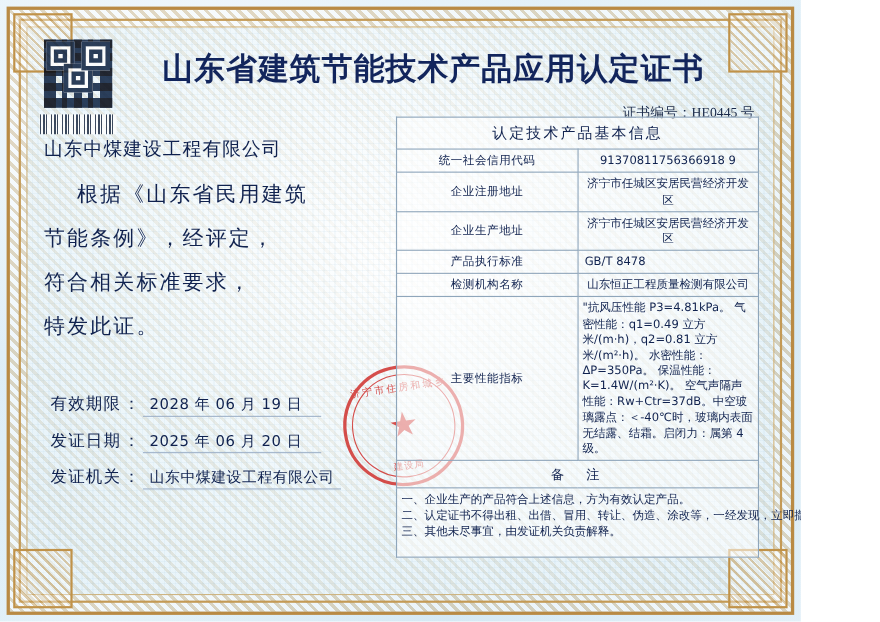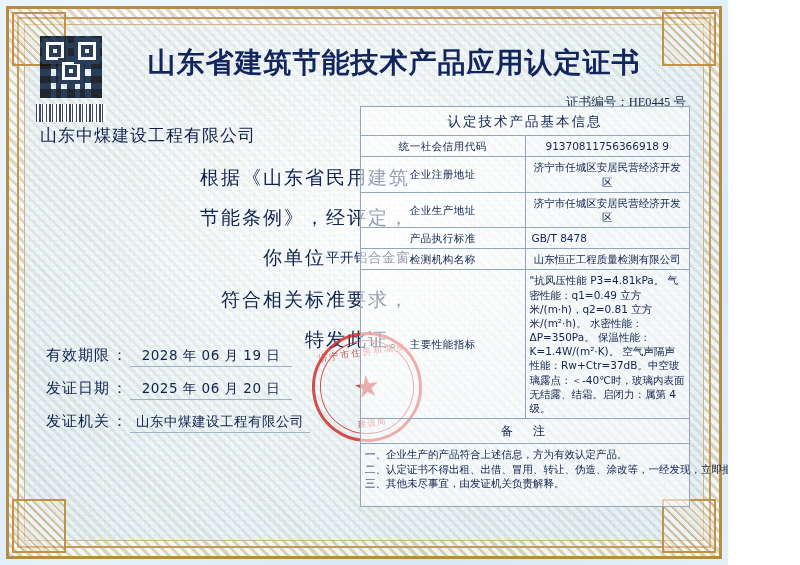--- a/index.html
+++ b/index.html
@@ -158,37 +158,35 @@
     margin-bottom: 10px;
     border-bottom: 1px solid transparent;
   }
   .body-line {
     font-family: Liberation Sans, sans-serif;
     font-size: 19px;
     color: #10224f;
     letter-spacing: 2px;
     line-height: 40px;
     white-space: nowrap;
-    text-align: right;
   }
   .body-line.indent { padding-left: 30px; }
   .product-inline {
     font-size: 13.5px;
     letter-spacing: 0.5px;
     position: relative;
     top: -2px;
   }
 
   
   .fields {
     position: absolute;
     left: 22px;
-    top: 322px;
+    top: 334px;
     width: 360px;
-    text-align: center;
   }
   .field-row {
     display: flex;
     align-items: baseline;
     font-family: "DejaVu Sans", sans-serif;
     font-size: 15px;
     color: #10224f;
     letter-spacing: 1px;
     margin-bottom: 12px;
   }
@@ -332,23 +330,20 @@
     <div class="title">山东省建筑节能技术产品应用认定证书</div>
 
     <div class="cert-no">
       <span>证书编号：</span><span>HE0445 号</span>
     </div>
 
     <div class="left-col">
       <div class="company-name">山东中煤建设工程有限公司</div>
       <div class="body-line indent">根据《山东省民用建筑</div>
       <div class="body-line">节能条例》，经评定，</div>
-      <div class="body-line">
-        <span>你单位</span><span class="product-inline">平开铝合金窗</span>
-      </div>
       <div class="body-line">符合相关标准要求，</div>
       <div class="body-line">特发此证。</div>
     </div>
 
     <div class="fields">
       <div class="field-row">
         <span class="field-label">有效期限</span>
         <span class="field-colon">：</span>
         <span class="field-value">2028 年 06 月 19 日</span>
       </div>

